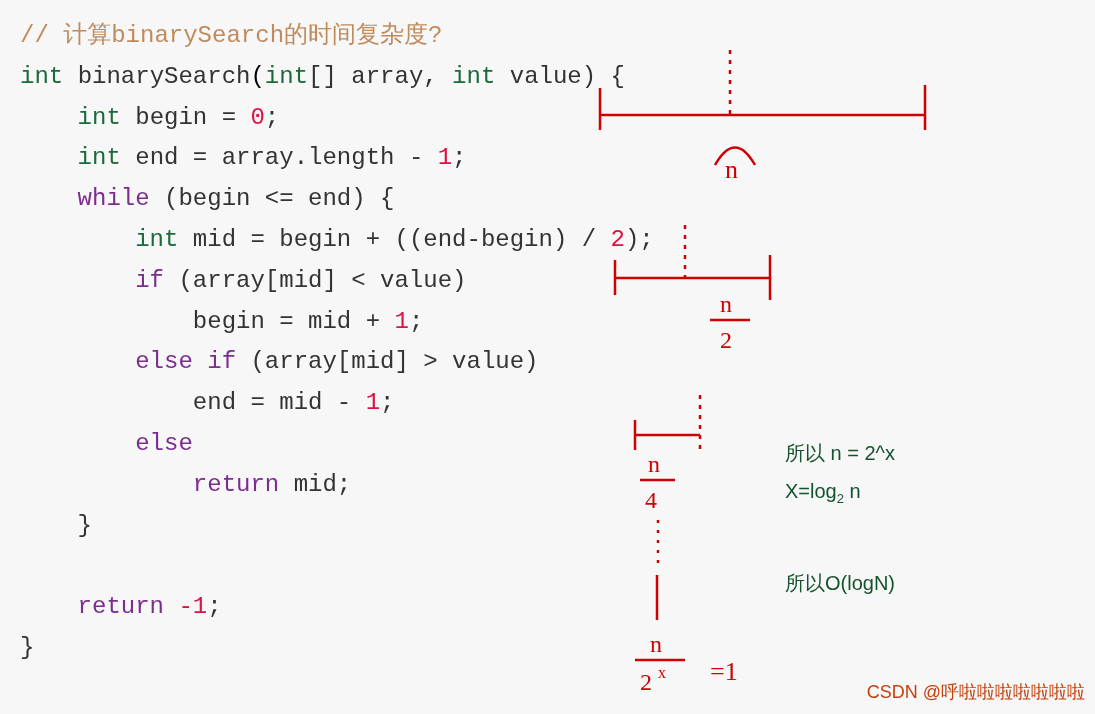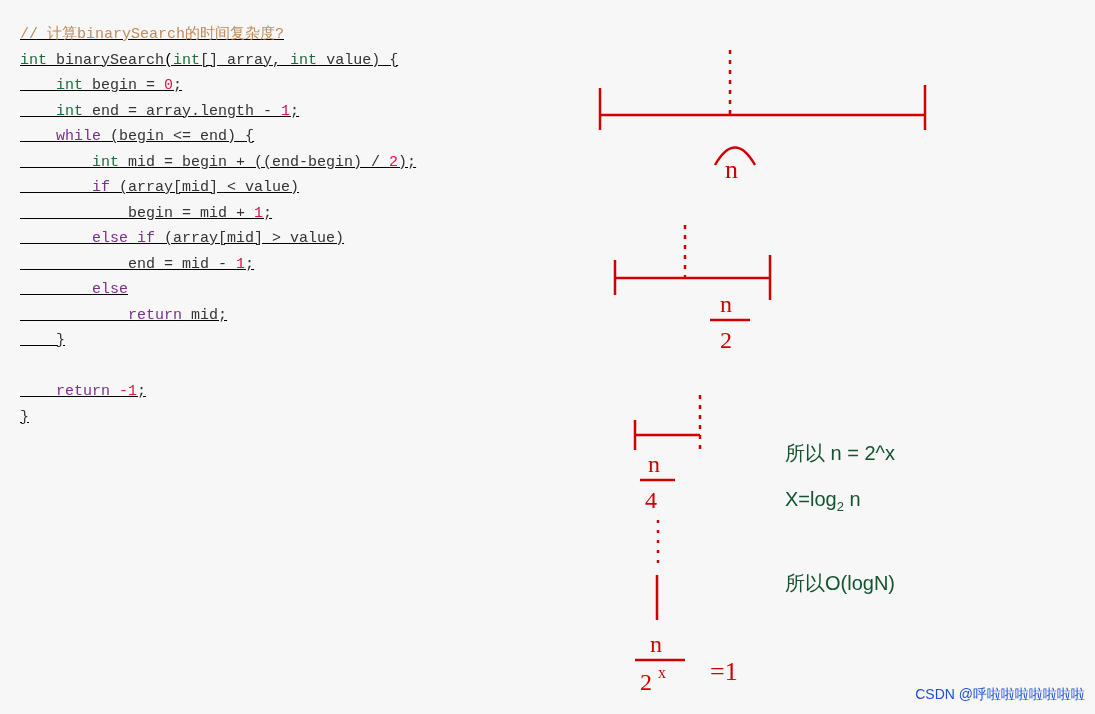--- a/index.html
+++ b/index.html
@@ -6,28 +6,27 @@
       margin: 0;
       padding: 0;
       font-family: "Helvetica Neue", Arial, sans-serif;
       background: #f7f7f7;
       width: 1095px;
       height: 714px;
       position: relative;
       overflow: hidden;
     }
     .code-block {
-      padding: 22px 20px;
-      font-size: 15px;
+      padding: 16px 20px;
+      font-size: 24px;
       line-height: 1.7;
       font-family: Consolas, "Courier New", monospace;
       white-space: pre;
       width: 520px;
       background: #f7f7f7;
-      text-decoration: underline;
     }
     .tok-comment { color: #c08b5c; }
     .tok-keyword { color: #7c2d8e; }
     .tok-type { color: #1a6b3a; }
     .tok-ident { color: #333; }
     .tok-num { color: #d14; }
     .tok-brace { color: #333; }
     .tok-return { color: #7c2d8e; }
 
     .annotation-area {
@@ -49,22 +48,22 @@
       font-family: Arial, sans-serif;
     }
     .red-text sub {
       font-size: 13px;
       vertical-align: sub;
     }
     .watermark {
       position: absolute;
       right: 10px;
       bottom: 10px;
-      color: #1d4ed8;
-      font-size: 14px;
+      color: #c2410c;
+      font-size: 18px;
       font-family: Arial, sans-serif;
     }
   </style>
 </head>
 <body>
 
 <div class="code-block"><span class="tok-comment">// 计算binarySearch的时间复杂度?</span>
 <span class="tok-type">int</span> <span class="tok-ident">binarySearch</span>(<span class="tok-type">int</span><span class="tok-ident">[] array, </span><span class="tok-type">int</span><span class="tok-ident"> value) {</span>
     <span class="tok-type">int</span><span class="tok-ident"> begin = </span><span class="tok-num">0</span><span class="tok-ident">;</span>
     <span class="tok-type">int</span><span class="tok-ident"> end = array.length - </span><span class="tok-num">1</span><span class="tok-ident">;</span>
@@ -119,19 +118,19 @@
     <text x="108" y="472" fill="#d00000" font-size="24" font-family="cursive">n</text>
     <text x="105" y="508" fill="#d00000" font-size="24" font-family="cursive">4</text>
 
     <text x="110" y="652" fill="#d00000" font-size="24" font-family="cursive">n</text>
     <text x="100" y="690" fill="#d00000" font-size="24" font-family="cursive">2</text>
     <text x="118" y="678" fill="#d00000" font-size="16" font-family="cursive">x</text>
     <text x="170" y="680" fill="#d00000" font-size="26" font-family="cursive">=1</text>
   </svg>
 
   <div class="red-text" style="left:245px; top:440px;">所以  n = 2^x</div>
-  <div class="red-text" style="left:245px; top:480px;margin-top:8px;">
+  <div class="red-text" style="left:245px; top:480px;">
     <span>X=log</span><sub>2</sub><span> n</span>
   </div>
   <div class="red-text" style="left:245px; top:570px;">所以O(logN)</div>
 </div>
 
 <div class="watermark">CSDN @呼啦啦啦啦啦啦啦</div>
 
 </body></html>

